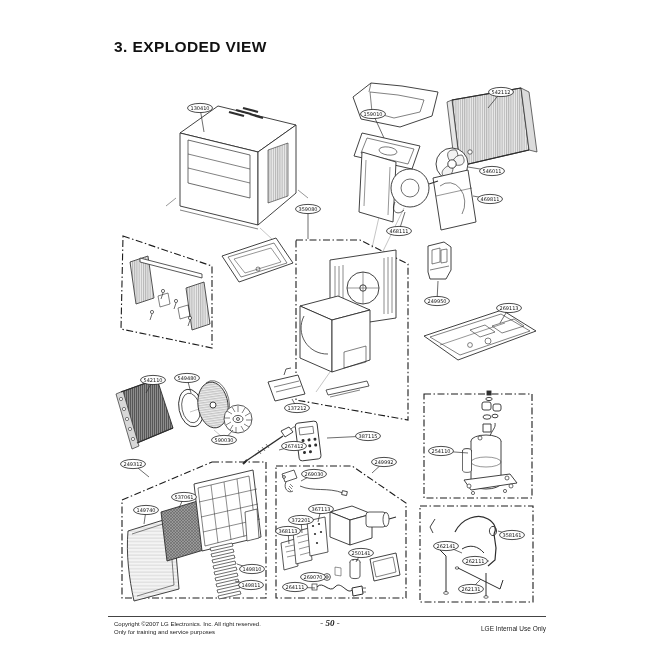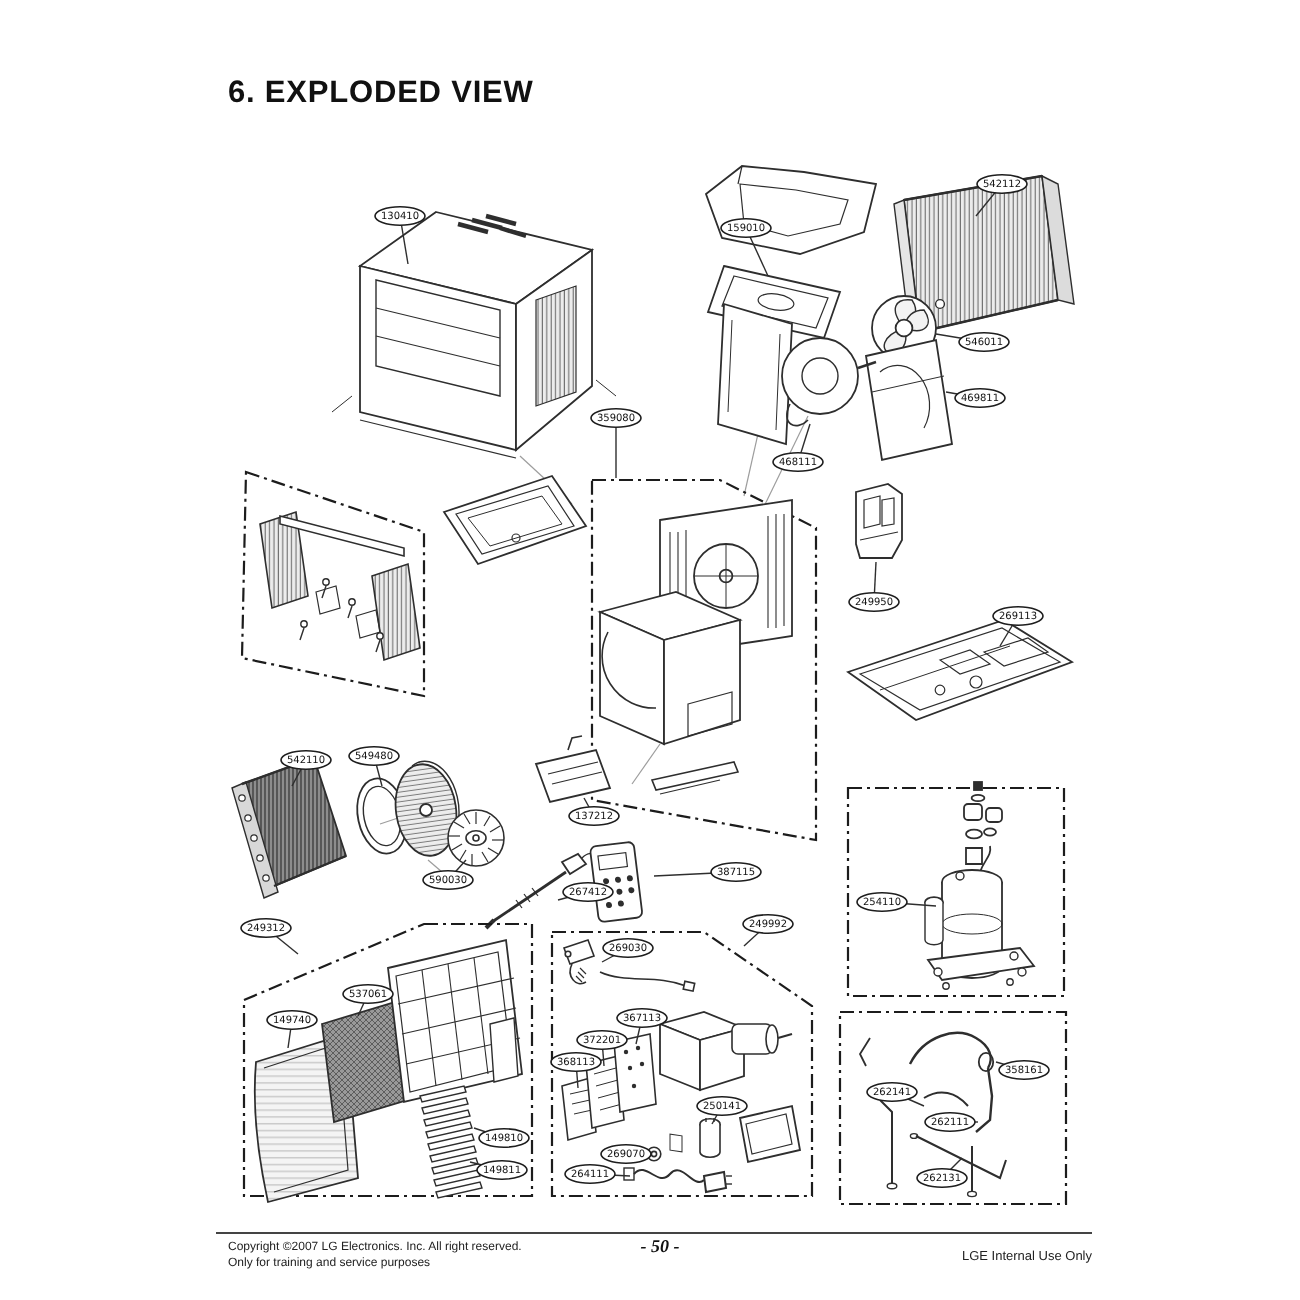--- a/index.html
+++ b/index.html
@@ -13,21 +13,21 @@
   #footer-page{position:absolute;left:300px;top:618px;width:60px;text-align:center;
                font-family:"Liberation Serif",serif;font-style:italic;font-weight:bold;font-size:9px;}
   #footer-right{position:absolute;right:104px;top:625px;font-size:6.5px;color:#222;}
   svg{display:block;}
 </style>
 </head>
 <body>
 
 <div id="page">
 
-  <div id="title">6. EXPLODED VIEW</div>
+  <div id="title">3. EXPLODED VIEW</div>
 
   <svg id="diagram" width="650" height="650" viewBox="0 0 650 650">
     <defs>
       <pattern id="pFins" width="2.2" height="6" patternUnits="userSpaceOnUse">
         <rect width="2.2" height="6" fill="#ececec"></rect>
         <line x1="0.6" y1="0" x2="0.6" y2="6" stroke="#6f6f6f" stroke-width="0.55"></line>
       </pattern>
       <pattern id="pFinsDark" width="2" height="6" patternUnits="userSpaceOnUse">
         <rect width="2" height="6" fill="#8d8d8d"></rect>
         <line x1="0.5" y1="0" x2="0.5" y2="6" stroke="#3f3f3f" stroke-width="0.7"></line>

